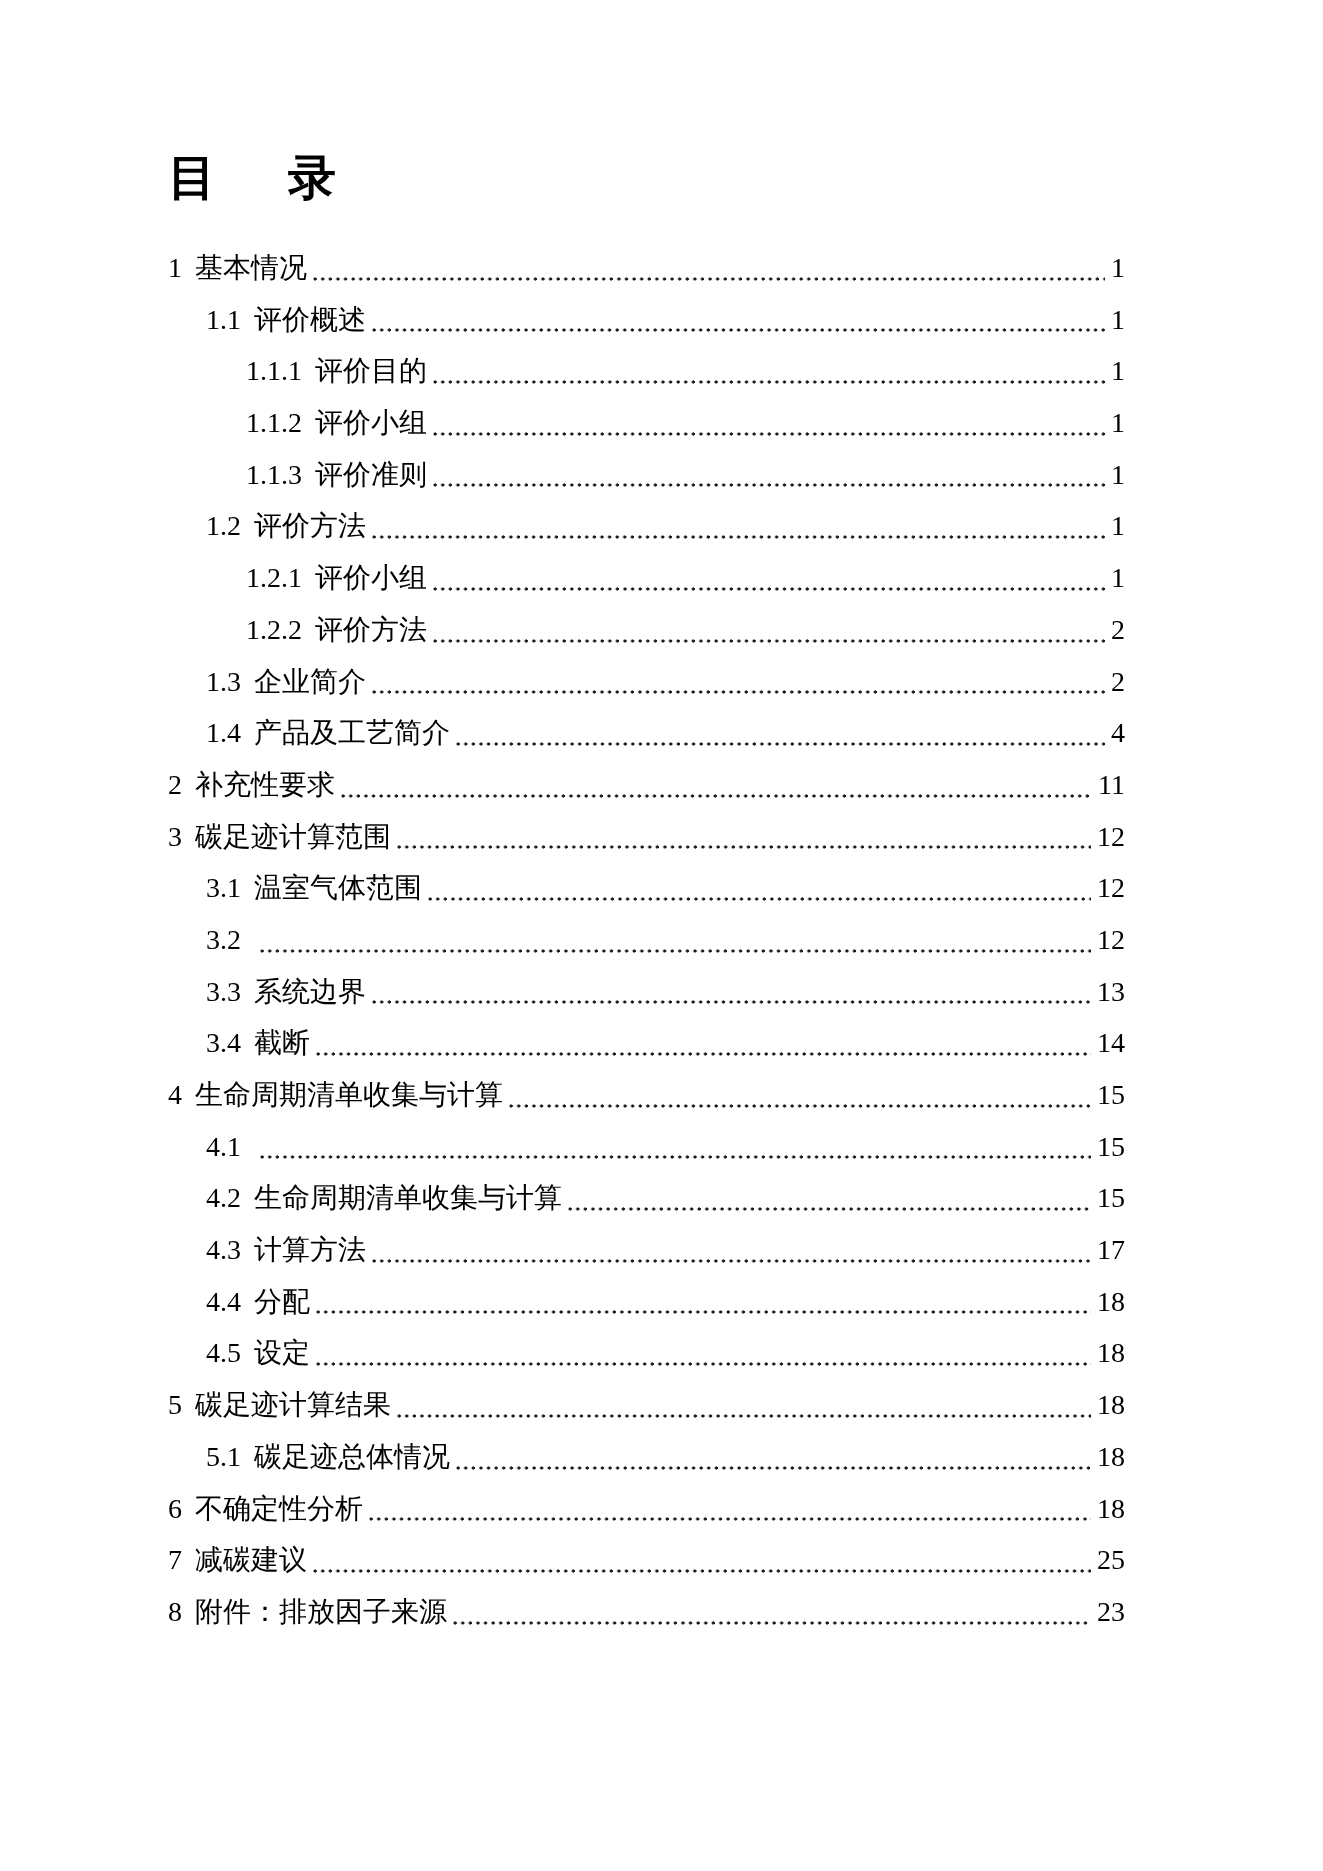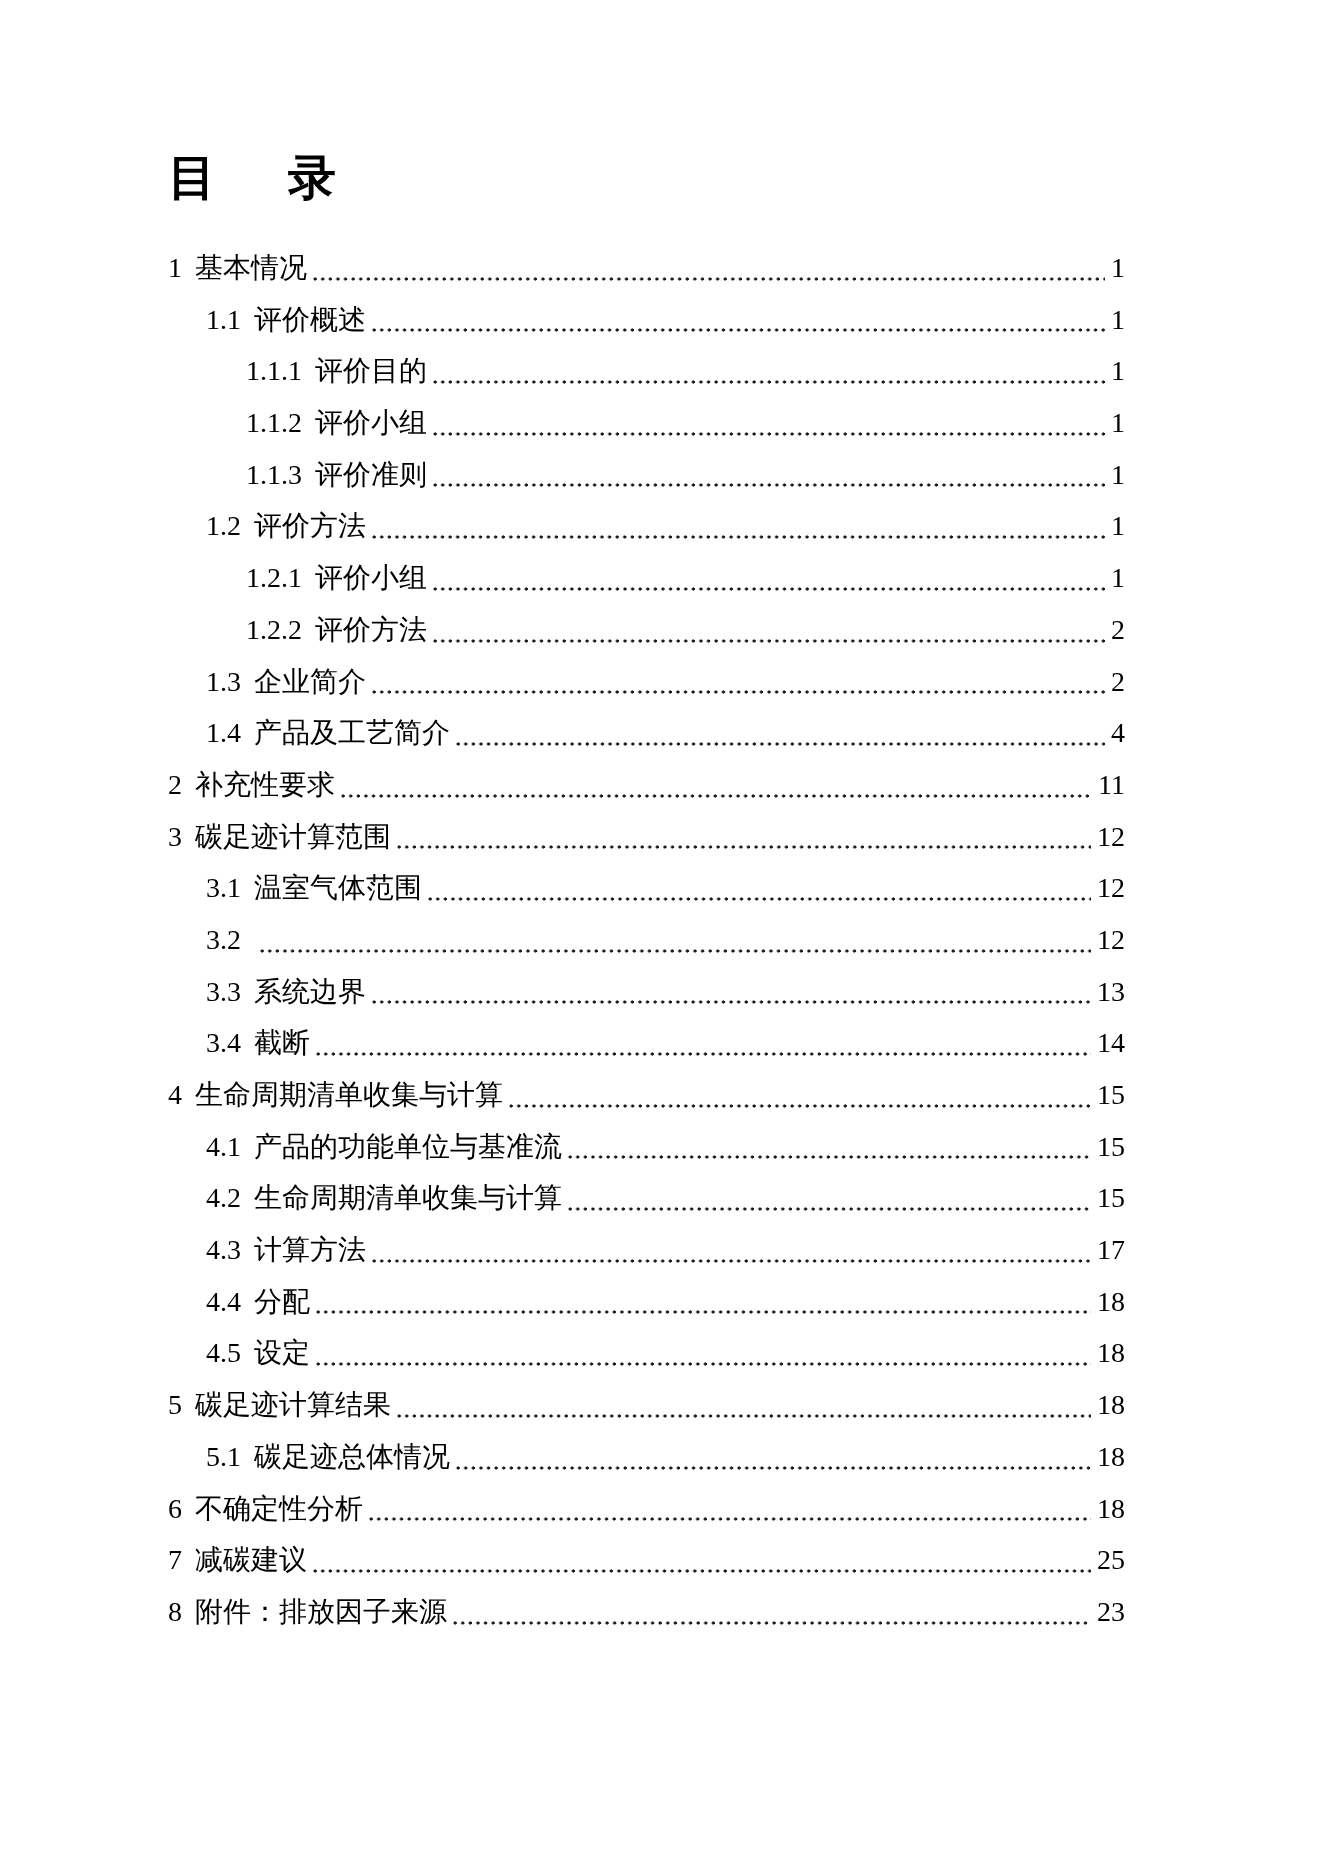--- a/index.html
+++ b/index.html
@@ -162,21 +162,20 @@
     <span class="pagenum">14</span>
   </div>
         <div class="toc-row level-1">
     <span class="num">4</span>
     <span class="label">生命周期清单收集与计算</span>
     <span class="leader"></span>
     <span class="pagenum">15</span>
   </div>
         <div class="toc-row level-2">
     <span class="num">4.1</span>
-    <span class="label">产品的功能单位与基准流</span>
     <span class="leader"></span>
     <span class="pagenum">15</span>
   </div>
         <div class="toc-row level-2">
     <span class="num">4.2</span>
     <span class="label">生命周期清单收集与计算</span>
     <span class="leader"></span>
     <span class="pagenum">15</span>
   </div>
         <div class="toc-row level-2">

